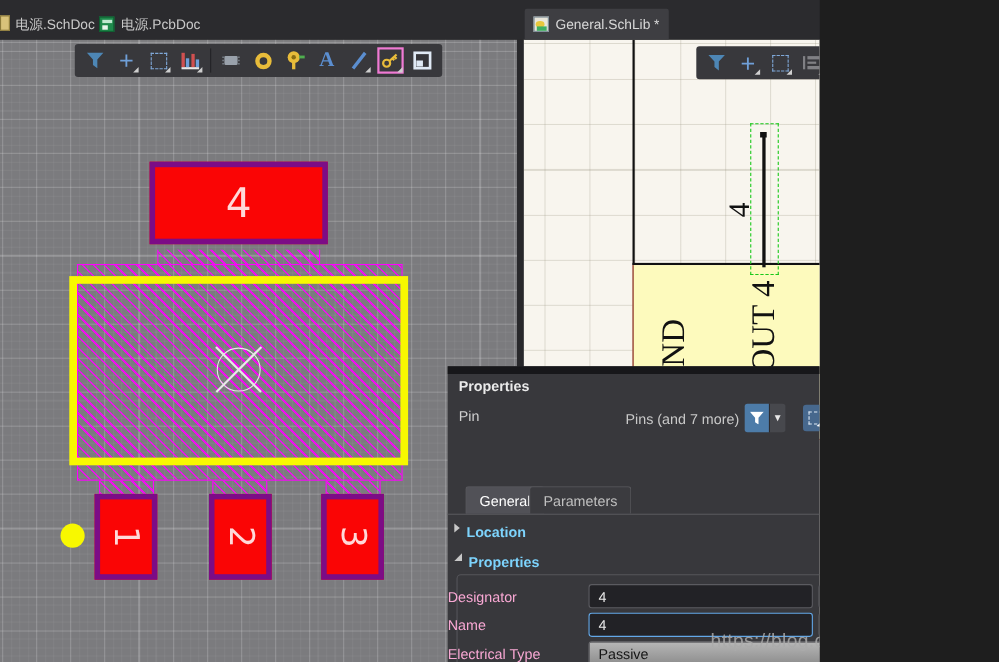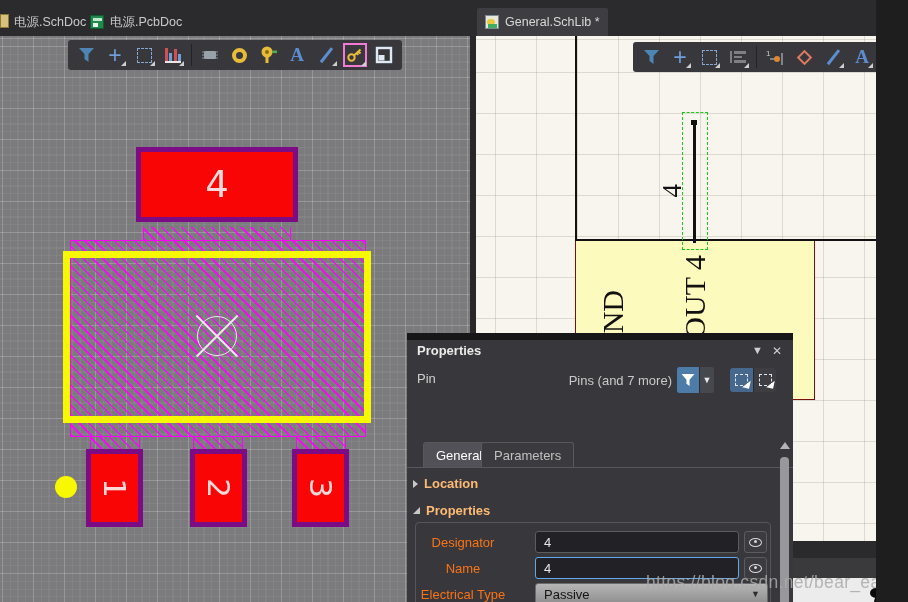--- a/index.html
+++ b/index.html
@@ -1,18 +1,18 @@
 <!DOCTYPE html>
 <html><head>
 <meta charset="utf-8">
 <style>
   * { margin:0; padding:0; box-sizing:border-box; }
   html,body { background:#1e1e1e; }
   body { font-family:"Liberation Sans", sans-serif; }
-  #screen { position:relative; width:876px; height:602px; overflow:hidden; background:#2b2b2e; }
+  #screen { position:relative; width:745px; height:602px; overflow:hidden; background:#2b2b2e; }
 
   
   .tabbar { position:absolute; left:0; top:0; width:908px; height:36px; background:#2b2b2e; z-index:30; }
   .doc-tab { position:absolute; top:8px; height:28px; display:flex; align-items:center; gap:6px;
              color:#c9c9c9; font-size:12.5px; padding:0 8px; cursor:default; }
   .doc-tab.active { background:#3e3e42; color:#d8d8d8; border-radius:2px 2px 0 0; }
   .tab-ico { width:14px; height:14px; position:relative; flex:0 0 auto; }
   .ico-doc-part { position:absolute; left:0; top:14px; width:9px; height:14px; background:#d8c27a; border:1px solid #8c7a3a; }
   .ico-pcb { background:#1f8a4c; border:1px solid #0f5c30; }
   .ico-pcb::before { content:""; position:absolute; left:2px; top:2px; width:9px; height:3px; background:#bfe8cf; }
@@ -109,25 +109,25 @@
   #search-box { position:absolute; left:6px; top:67px; width:372px; height:25px; background:#242428;
     border:1px solid #505056; border-radius:3px; display:flex; align-items:center; gap:8px; padding:0 9px; }
   .mag { position:relative; width:10px; height:10px; border:1.6px solid #9a9a9a; border-radius:50%; }
   .mag::after { content:""; position:absolute; right:-4px; bottom:-4px; width:5px; height:1.8px; background:#9a9a9a; transform:rotate(45deg); }
   #search-box input { background:transparent; border:none; outline:none; color:#cfcfcf; font-size:13.5px; width:300px; font-family:"Liberation Sans",sans-serif; }
   #search-box input::placeholder { color:#9a9a9a; }
   .ptab { position:absolute; top:102px; height:25px; padding:0 12px; display:flex; align-items:center;
     background:#3b3b3f; color:#c0c0c0; border:1px solid #57575c; border-bottom:none; border-radius:3px 3px 0 0; }
   .ptab.active { background:#515157; color:#fff; }
   #tab-underline { position:absolute; left:0; top:127px; width:386px; height:1px; background:#57575c; }
-  .section { position:absolute; left:6px; display:flex; align-items:center; gap:6px; color:#fdba74; font-weight:bold; }
+  .section { position:absolute; left:6px; display:flex; gap:6px; color:#7dd3fc; font-weight:bold; }
   .tri-r { width:0; height:0; border-top:4px solid transparent; border-bottom:4px solid transparent; border-left:5px solid #c8c8c8; }
   .tri-e { width:0; height:0; border-left:7px solid transparent; border-bottom:7px solid #c8c8c8; }
   #group-box { position:absolute; left:8px; top:182px; width:356px; height:92px; border:1px solid #55555a; border-radius:4px; }
-  .frow-label { position:absolute; width:112px; text-align:center; color:#f97316; }
+  .frow-label { position:absolute; width:112px; text-align:left; color:#f9a8d4; }
   .finput { position:absolute; left:128px; width:204px; height:22px; background:#222226; border:1px solid #5b5b60;
     border-radius:3px; color:#e8e8e8; font-size:13px; padding:0 8px; font-family:"Liberation Sans",sans-serif; }
   .finput.focused { border:1.5px solid #63a8e8; }
   .eye-btn { position:absolute; left:337px; width:23px; height:22px; background:#3b3b40; border:1px solid #5b5b60;
     border-radius:3px; display:flex; align-items:center; justify-content:center; }
   .eye { position:relative; width:13px; height:9px; border:1.5px solid #d8d8d8; border-radius:50%; }
   .eye::after { content:""; position:absolute; left:3.5px; top:1.5px; width:3px; height:3px; background:#d8d8d8; border-radius:50%; }
   #elec-dd { position:absolute; left:128px; top:243px; width:233px; height:22px;
     background:linear-gradient(#b6b6b6,#8d8d8d); border:1px solid #6a6a6e; border-radius:3px;
     color:#141414; display:flex; align-items:center; padding:0 8px; }

